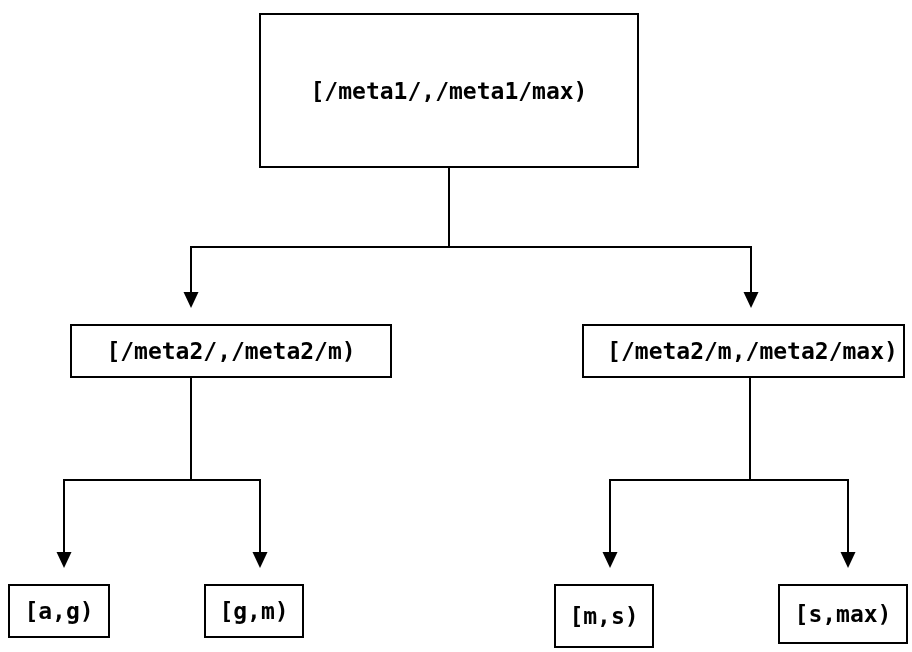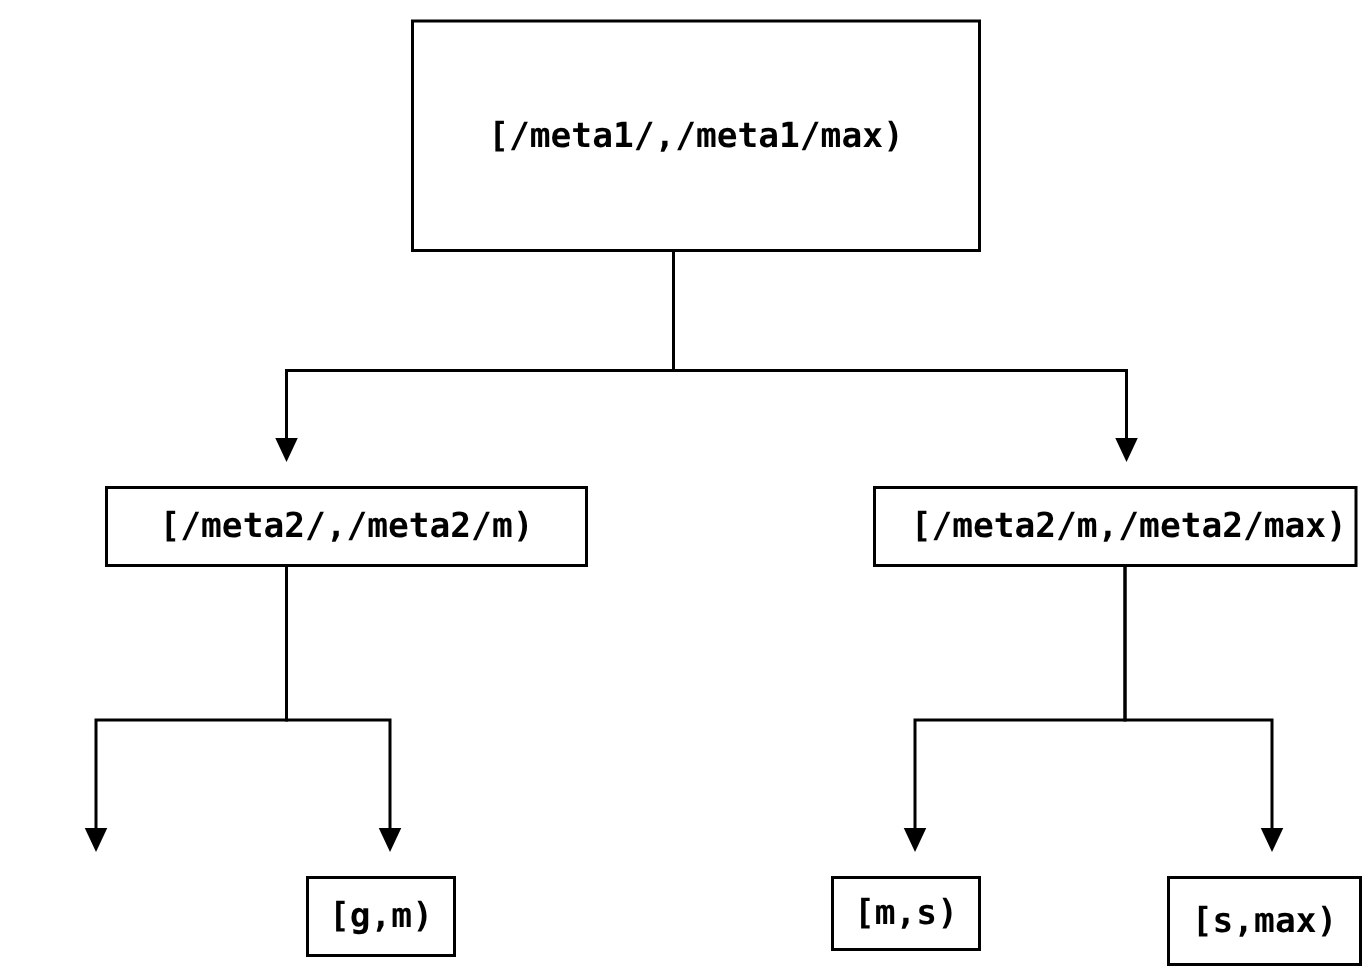--- a/index.html
+++ b/index.html
@@ -38,26 +38,26 @@
     border: 2px solid #000000;
     color: #000000;
     display: flex;
     align-items: center;
     justify-content: center;
     font-family: "DejaVu Sans Mono", monospace;
     font-size: 23px;
     font-weight: bold;
     white-space: nowrap;
   }
-  .node-root       { left: 274px; top: 13px;  width: 380px; height: 155px; }
+  .node-root       { left: 259px; top: 13px;  width: 380px; height: 155px; }
   .node-meta2-low  { left: 22px;  top: 324px; width: 322px; height: 54px; margin-left: 48px; }
   .node-meta2-high { left: 582px; top: 324px; width: 323px; height: 54px; padding-left: 18px; }
   .node-leaf-ag    { left: 8px;   top: 584px; width: 102px; height: 54px; }
   .node-leaf-gm    { left: 204px; top: 584px; width: 100px; height: 54px; }
-  .node-leaf-ms    { left: 554px; top: 584px; width: 100px; height: 50px; }
+  .node-leaf-ms    { left: 554px; top: 584px; width: 100px; height: 64px; }
   .node-leaf-smax  { left: 778px; top: 584px; width: 130px; height: 60px; }
 </style>
 </head>
 <body>
 
 <div class="canvas">
 
   <svg class="edges" width="912" height="652" viewBox="0 0 912 652" xmlns="http://www.w3.org/2000/svg">
 
     <polyline points="449,168 449,247 191,247 191,293"></polyline>
@@ -78,20 +78,21 @@
     <polyline points="750,378 750,480 848,480 848,553"></polyline>
     <polygon points="840.5,552 855.5,552 848,568"></polygon>
   </svg>
 
   <div class="node node-root">[/meta1/,/meta1/max)</div>
 
   <div class="node node-meta2-low">[/meta2/,/meta2/m)</div>
 
   <div class="node node-meta2-high">[/meta2/m,/meta2/max)</div>
 
+  <div class="node node-leaf-ag">[a,g)</div>
 
   <div class="node node-leaf-gm">[g,m)</div>
 
   <div class="node node-leaf-ms">[m,s)</div>
 
   <div class="node node-leaf-smax">[s,max)</div>
 
 </div>
 
 </body></html>

